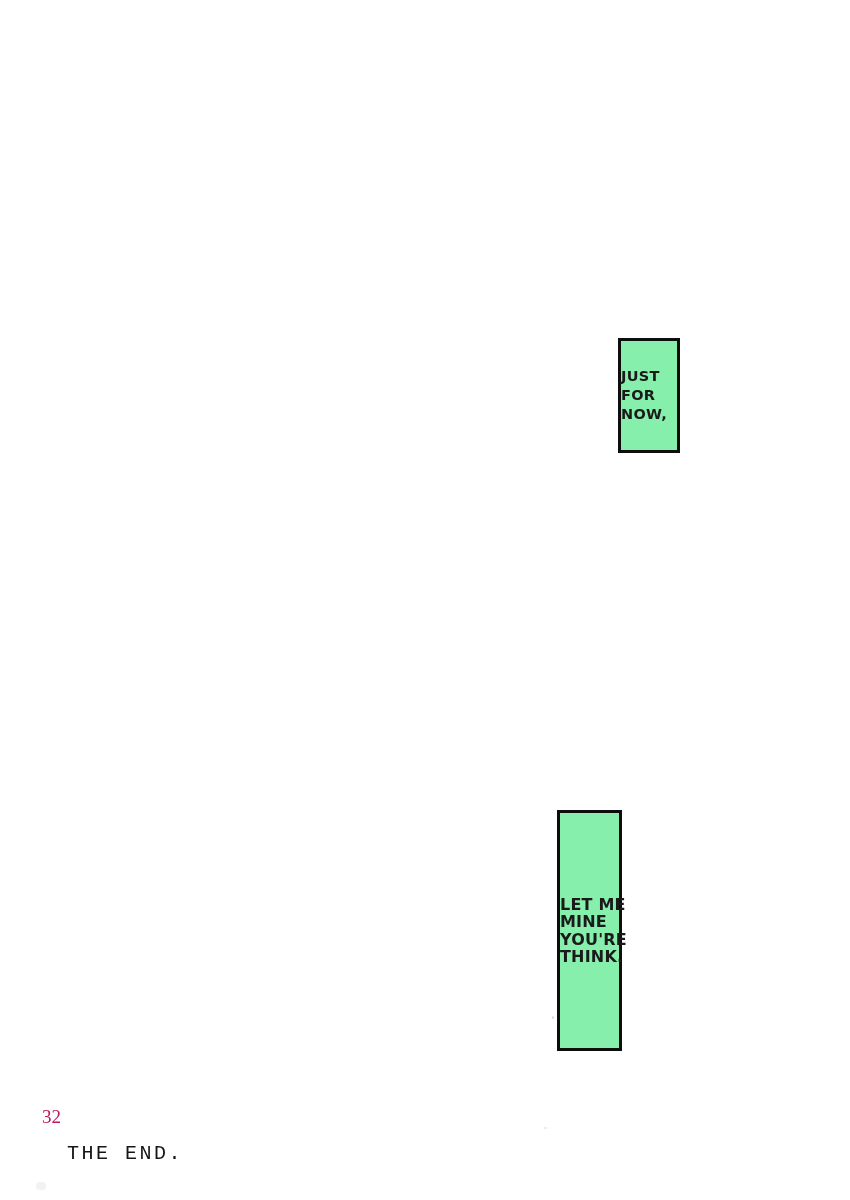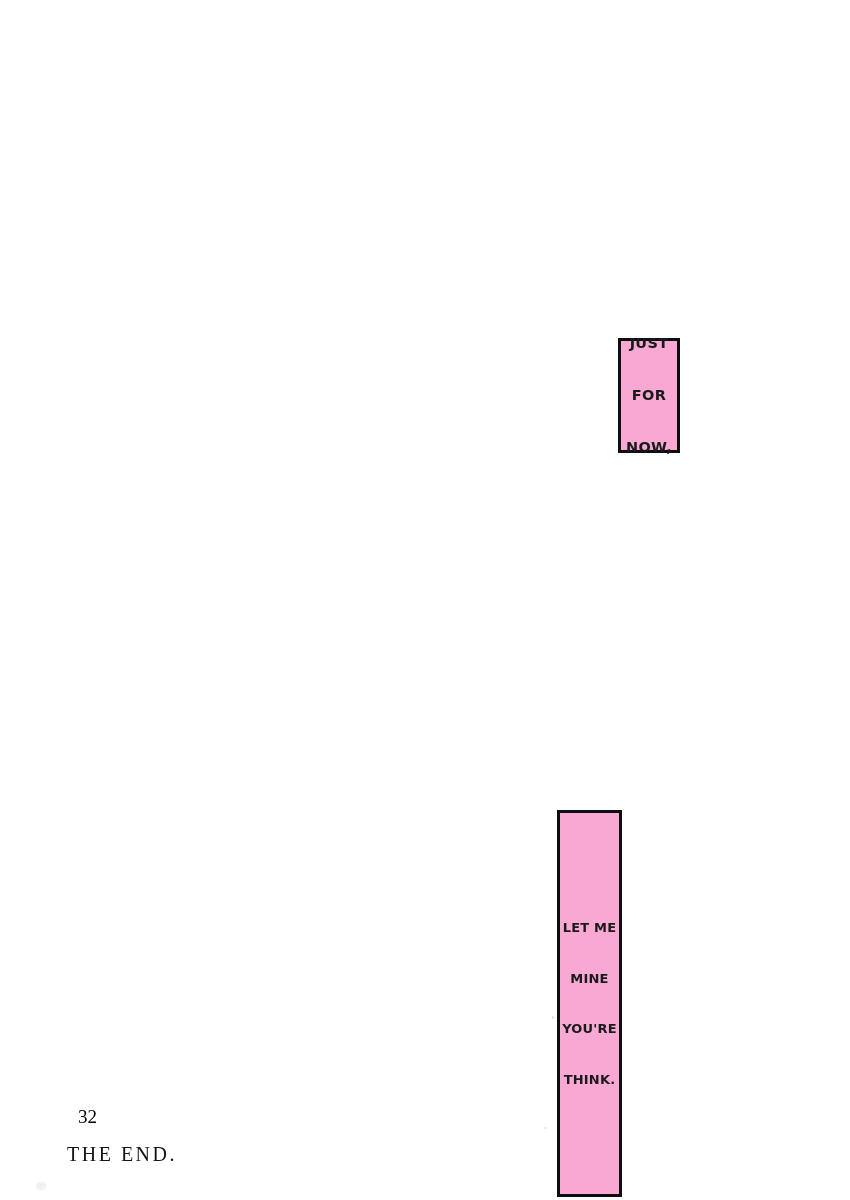--- a/index.html
+++ b/index.html
@@ -11,68 +11,66 @@
     position: relative;
     width: 850px;
     height: 1200px;
     background: #ffffff;
     overflow: hidden;
     font-family: "DejaVu Sans", sans-serif;
   }
   .caption-box {
     position: absolute;
     box-sizing: border-box;
-    background: #f9a8d4;
+    background: #86efac;
     border: 3px solid #0d0d0d;
     display: flex;
     flex-direction: column;
-    align-items: center;
+    align-items: flex-start;
     justify-content: center;
     text-align: center;
     color: #1a1a1a;
     font-weight: 700;
-    gap: 33px;
   }
   .caption-box .cap-line {
     display: block;
     white-space: nowrap;
   }
   #caption-just-for-now {
     left: 618px;
     top: 338px;
     width: 62px;
     height: 115px;
     font-size: 14.5px;
     line-height: 19px;
     letter-spacing: 0.3px;
   }
   #caption-let-me-think {
     left: 557px;
     top: 810px;
     width: 65px;
-    height: 387px;
-    font-size: 13px;
+    height: 241px;
+    font-size: 16px;
     line-height: 17.5px;
     letter-spacing: 0.2px;
   }
   .page-number {
     position: absolute;
     left: 42px;
     top: 1106px;
     font-family: "Liberation Serif", serif;
     font-size: 19px;
     line-height: 22px;
-    color: #000000;
-    margin-left: 36px;
+    color: #be185d;
   }
   .end-label {
     position: absolute;
     left: 67px;
     top: 1142px;
-    font-family: Liberation Serif, serif;
+    font-family: Liberation Mono, monospace;
     font-size: 20px;
     line-height: 24px;
     letter-spacing: 2.5px;
     color: #151515;
     white-space: nowrap;
   }
   
   .speck {
     position: absolute;
     background: #d9d9d9;

